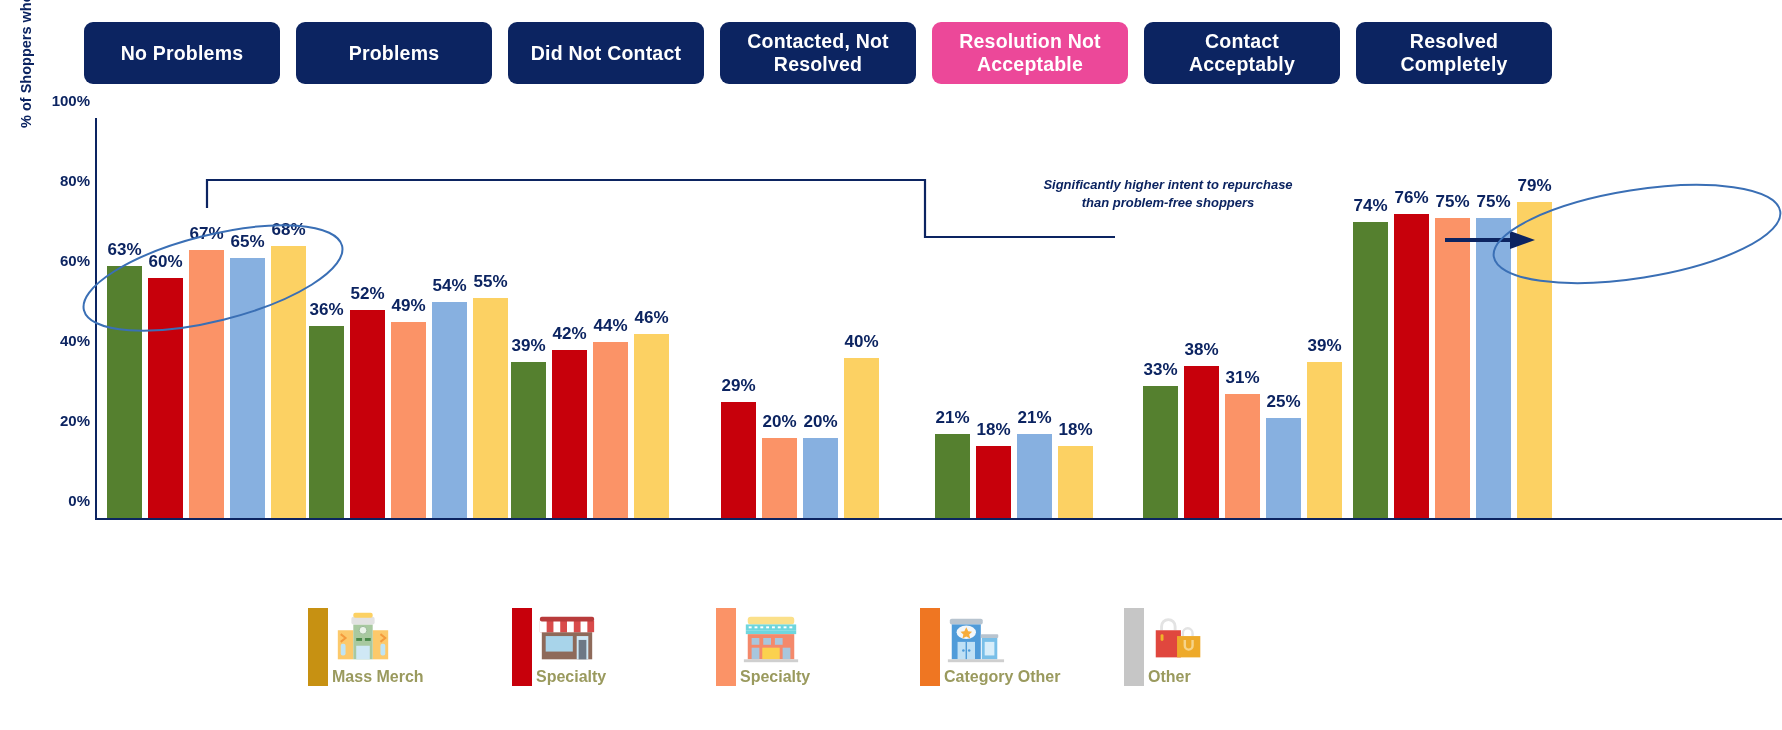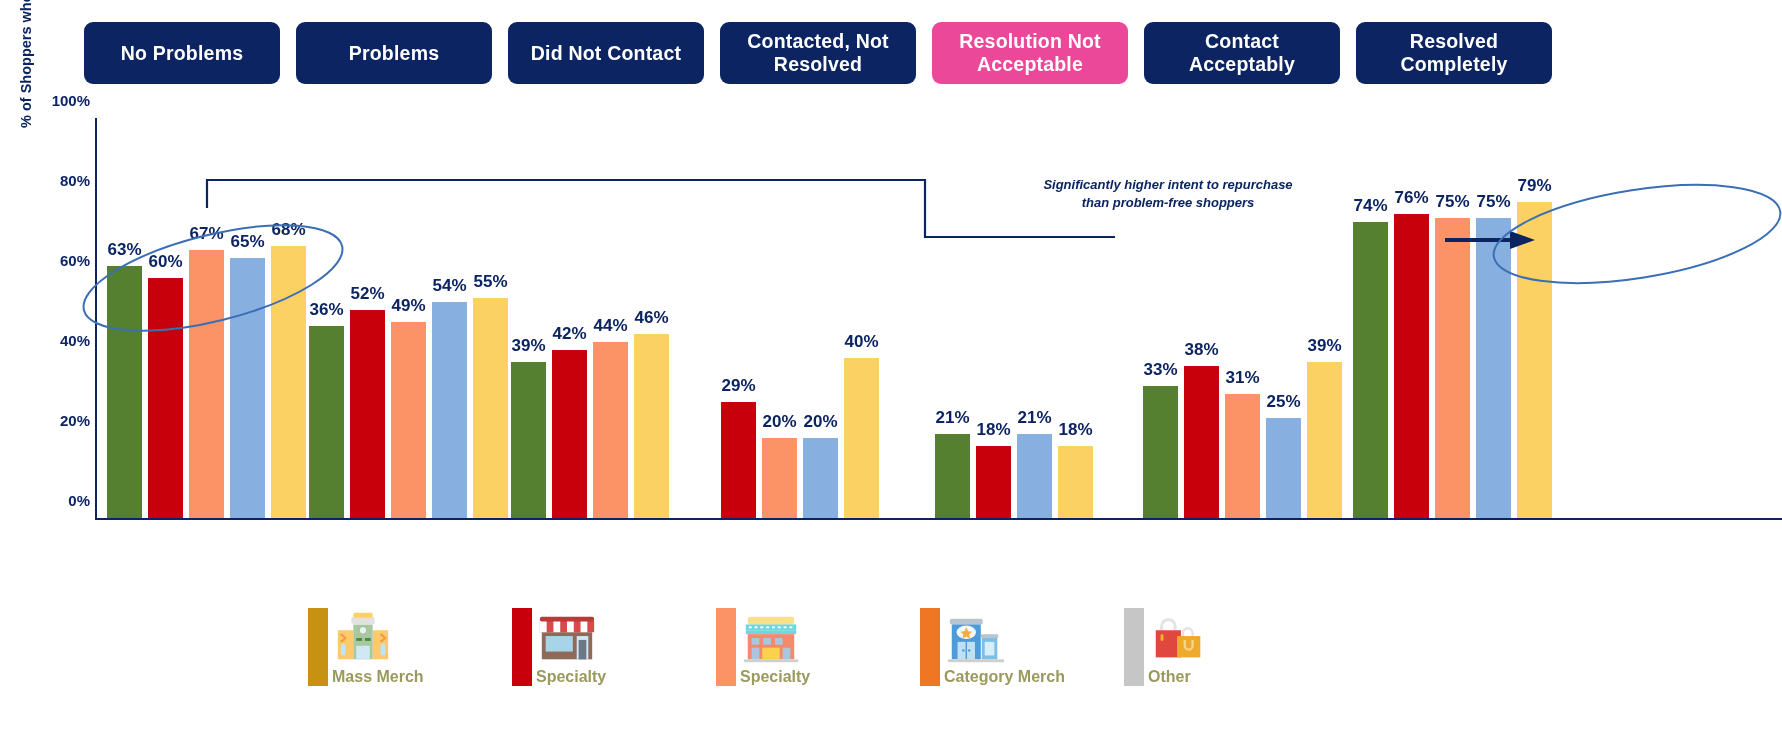--- a/index.html
+++ b/index.html
@@ -422,21 +422,21 @@
       <polygon points="23,17 25,21 29,21.5 26,24.5 27,28.5 23,26.5 19,28.5 20,24.5 17,21.5 21,21" fill="#f6ad3c"></polygon>
       <rect x="14" y="32" width="18" height="18" fill="#bfe0f5"></rect>
       <line x1="23" y1="32" x2="23" y2="50" stroke="#4f9bd9" stroke-width="1.5"></line>
       <circle cx="20" cy="41" r="1.3" fill="#4f9bd9"></circle>
       <circle cx="26" cy="41" r="1.3" fill="#4f9bd9"></circle>
       <rect x="38" y="24" width="18" height="4" rx="1" fill="#b8c4cf"></rect>
       <rect x="39" y="28" width="16" height="22" fill="#79bfe8"></rect>
       <rect x="42" y="32" width="10" height="14" fill="#d8eefa"></rect>
       <rect x="4" y="50" width="58" height="3" fill="#cfcfcf"></rect>
     </svg></span>
-        <span class="legend-label">Category Merch</span>
+        <span class="legend-label">Category Other</span>
       </div>
     </div>
     <div class="legend-item" style="left: 1124px; top: 8px;">
       <div class="legend-swatch" style="background: rgb(198, 198, 198);"></div>
       <div class="legend-inner">
         <span class="legend-icon">
     <svg viewBox="0 0 64 56" width="62" height="56">
       <path d="M14 20 v-4 a7 7 0 0 1 14 0 v4" fill="none" stroke="#e3e3e3" stroke-width="3"></path>
       <rect x="8" y="20" width="26" height="28" fill="#e0473e"></rect>
       <rect x="13" y="24" width="3" height="7" rx="1.5" fill="#f0b429"></rect>

